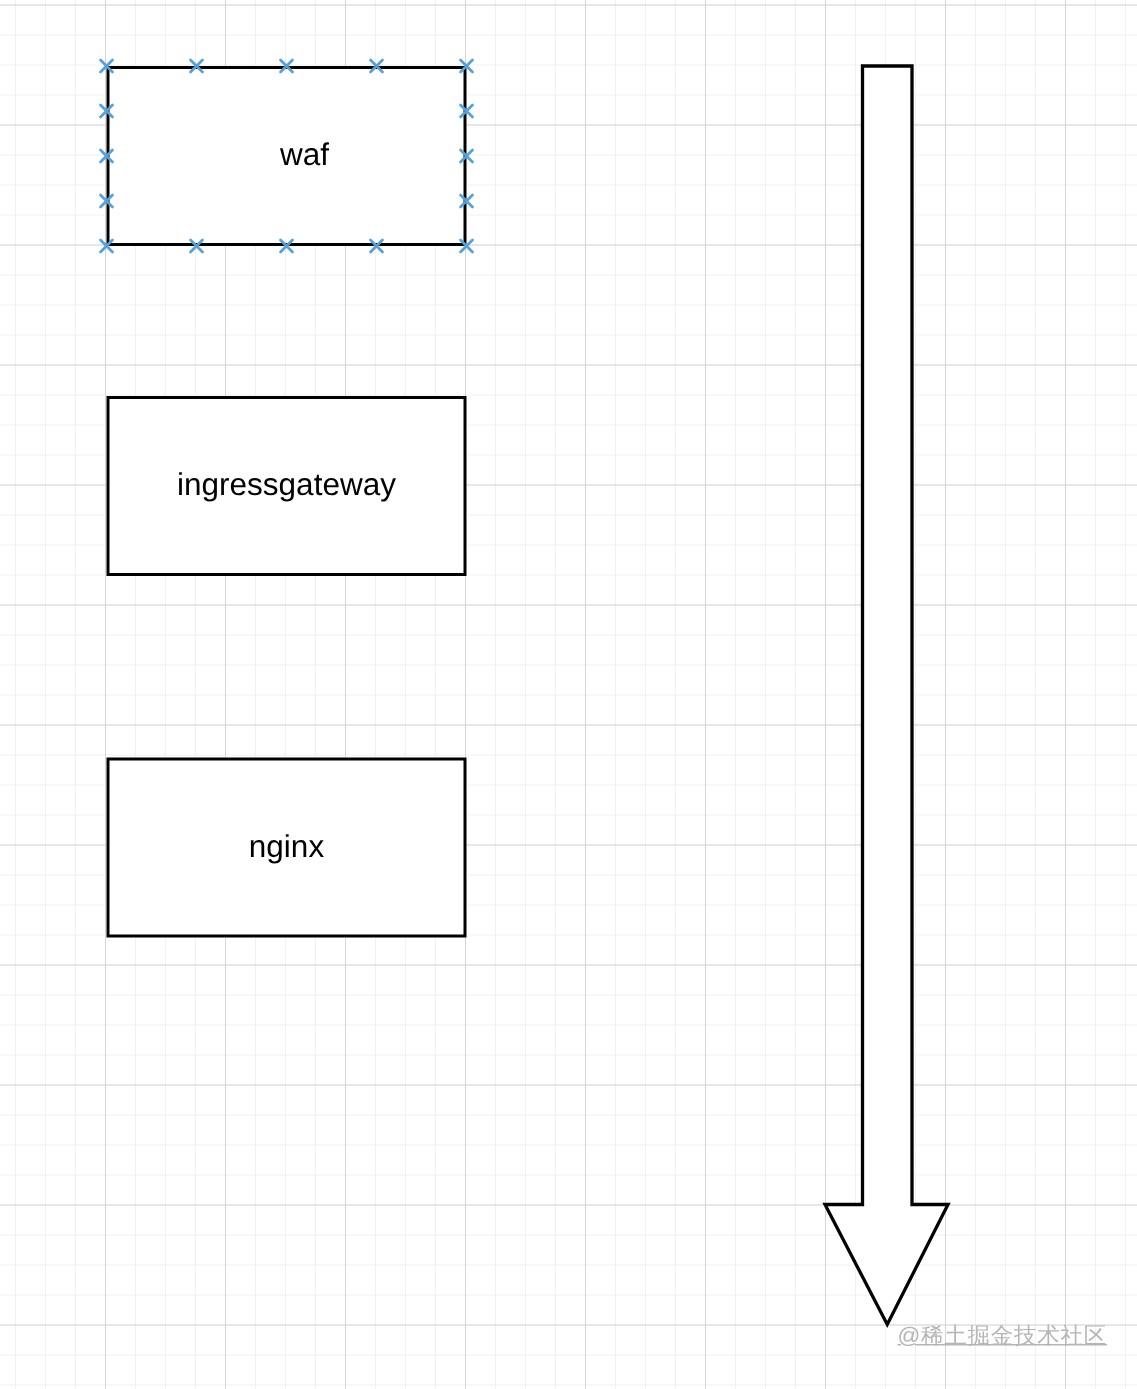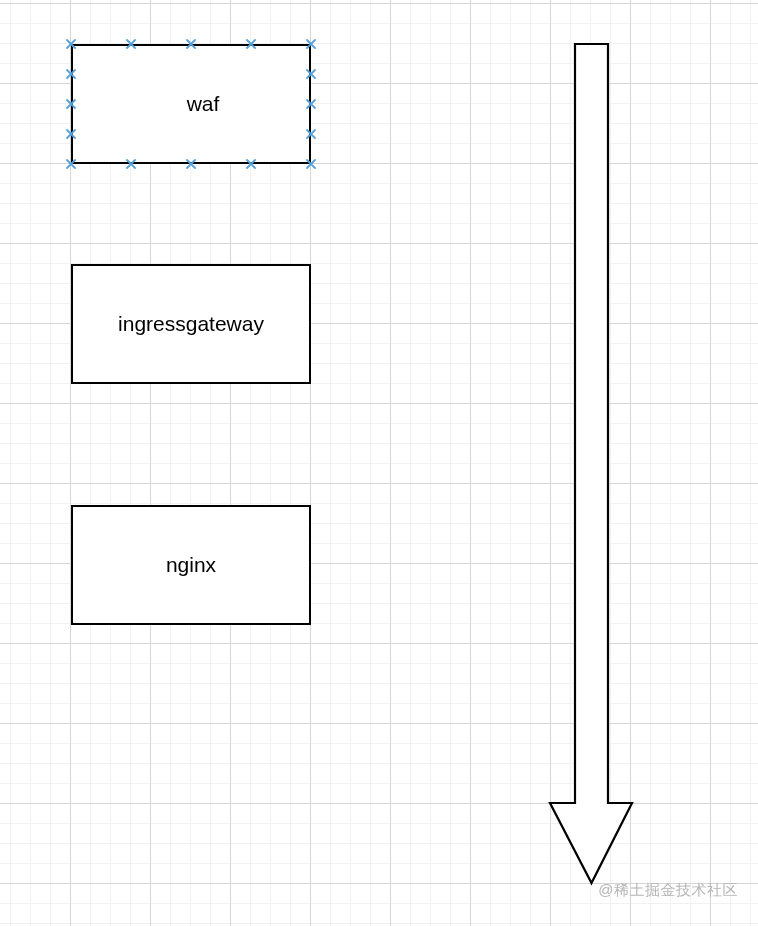--- a/index.html
+++ b/index.html
@@ -54,20 +54,21 @@
     fill:var(--arrow-fill);
     stroke:var(--arrow-stroke);
     stroke-width:2.2;
     stroke-miterlimit:6;
   }
   .watermark{
     position:absolute;right:20px;top:881px;
     color:var(--wm-color);
     font-size:15px;letter-spacing:0.5px;
     user-select:none;
+    text-decoration:underline;
   }
 </style>
 </head>
 <body>
 
 <div class="canvas">
 
   <div class="node" style="left:71px;top:44px;padding-left:24px;">
     <span class="node-label">waf</span>
   <span class="cp" style="left: -2px; top: -2px;">

